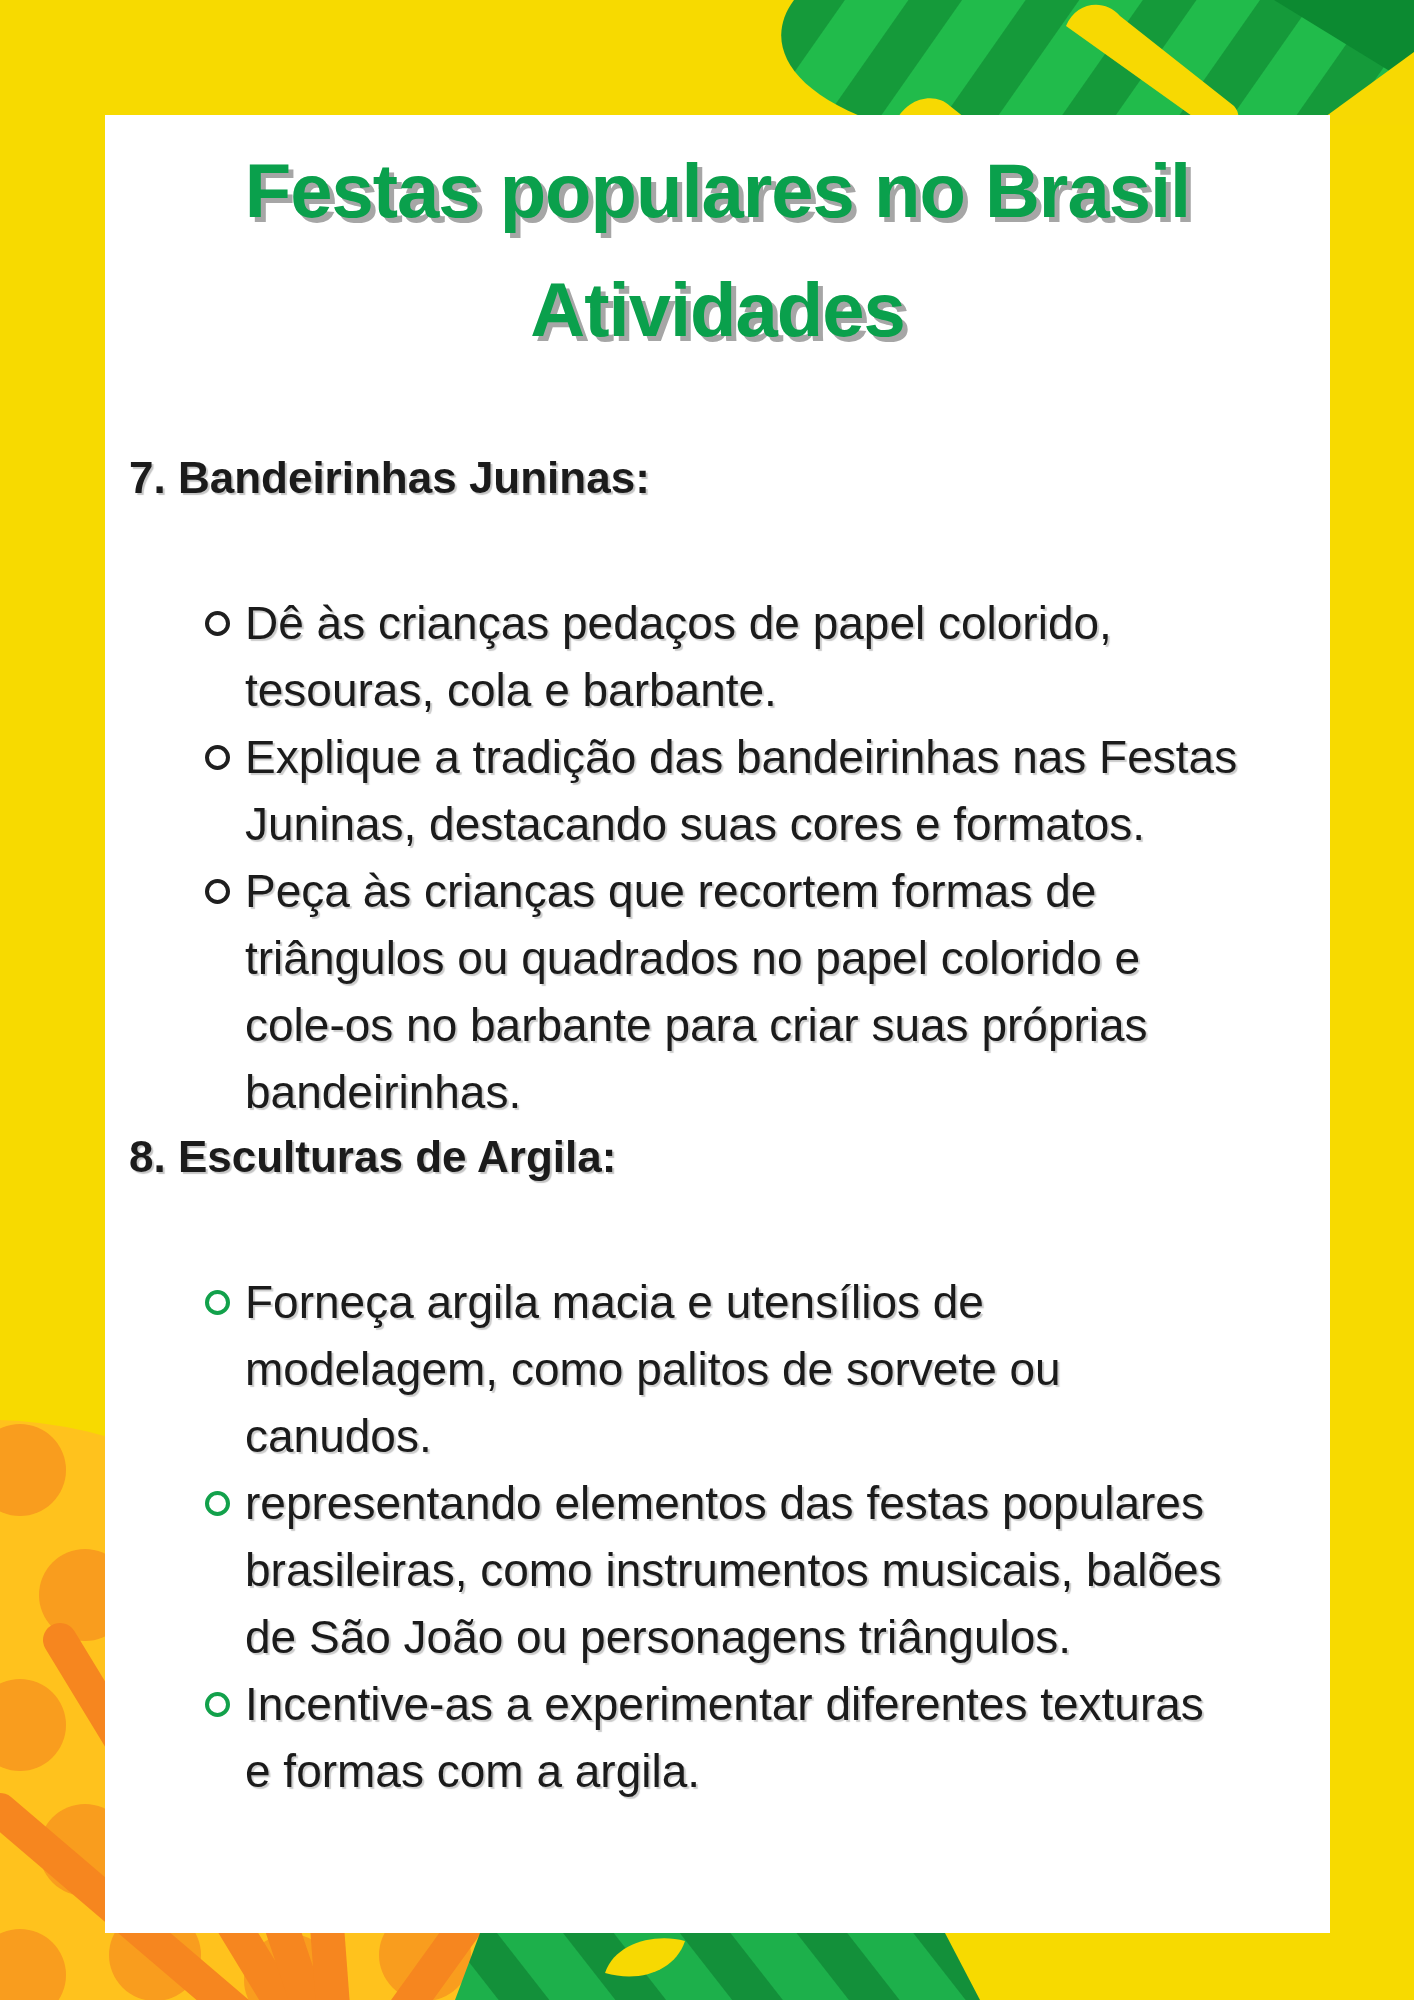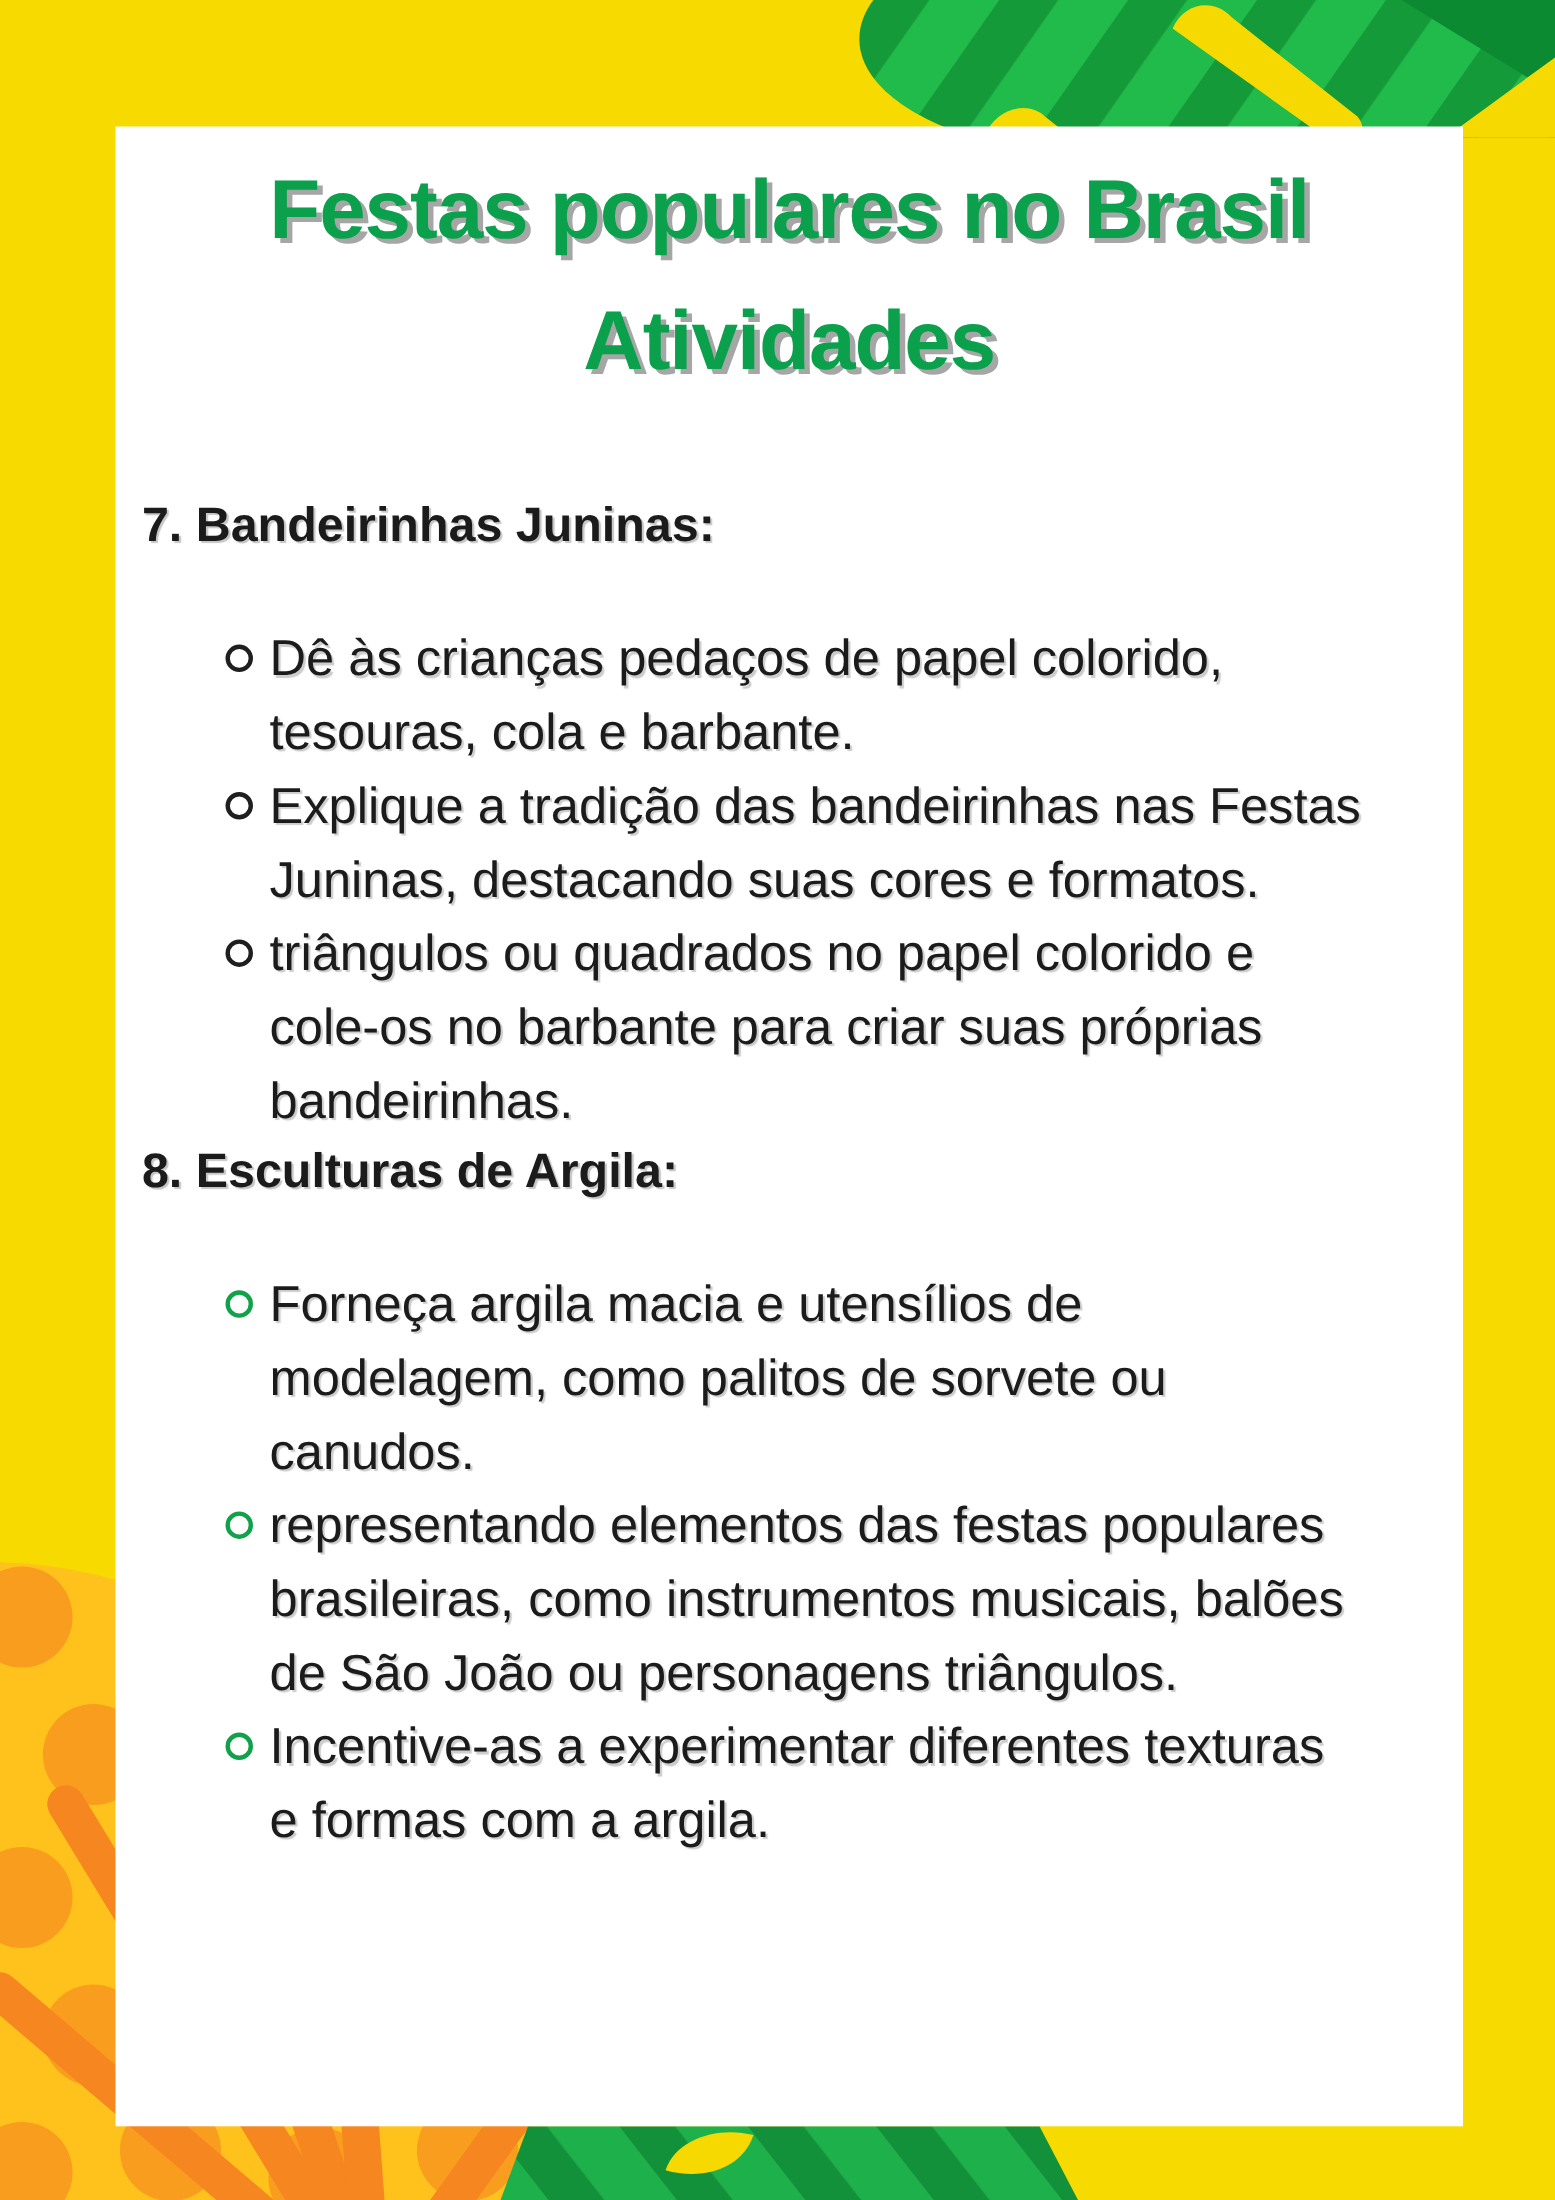--- a/index.html
+++ b/index.html
@@ -47,21 +47,21 @@
     font-size:44px;
     line-height:62px;
     font-weight:bold;
     color:var(--text_black);
     text-shadow:2px 2px 1px rgba(110,110,110,0.4);
   }
   #section-7 h2.section-heading{margin-top:78px;}
   #section-8 h2.section-heading{}
   ul.bullet-list{
     list-style:none;
-    margin:56px 0 0 0;
+    margin:81px 0 0 0;
     padding:0 0 0 116px;
   }
   ul.bullet-list li{
     position:relative;
     font-size:46px;
     line-height:67px;
     color:var(--text_black);
     text-shadow:2px 2px 1px rgba(110,110,110,0.35);
   }
   ul.bullet-list .line{display:block;white-space:nowrap;}
@@ -156,20 +156,21 @@
           <span class="line">Dê às crianças pedaços de papel colorido,</span>
           <span class="line">tesouras, cola e barbante.</span>
         </li>
         <li>
           <span class="bullet"></span>
           <span class="line">Explique a tradição das bandeirinhas nas Festas</span>
           <span class="line">Juninas, destacando suas cores e formatos.</span>
         </li>
         <li>
           <span class="bullet"></span>
+          <span class="line">Peça às crianças que recortem formas de</span>
           <span class="line">triângulos ou quadrados no papel colorido e</span>
           <span class="line">cole-os no barbante para criar suas próprias</span>
           <span class="line">bandeirinhas.</span>
         </li>
       </ul>
     </div>
 
     <div class="section" id="section-8">
       <h2 class="section-heading">8. Esculturas de Argila:</h2>
       <ul class="bullet-list">

